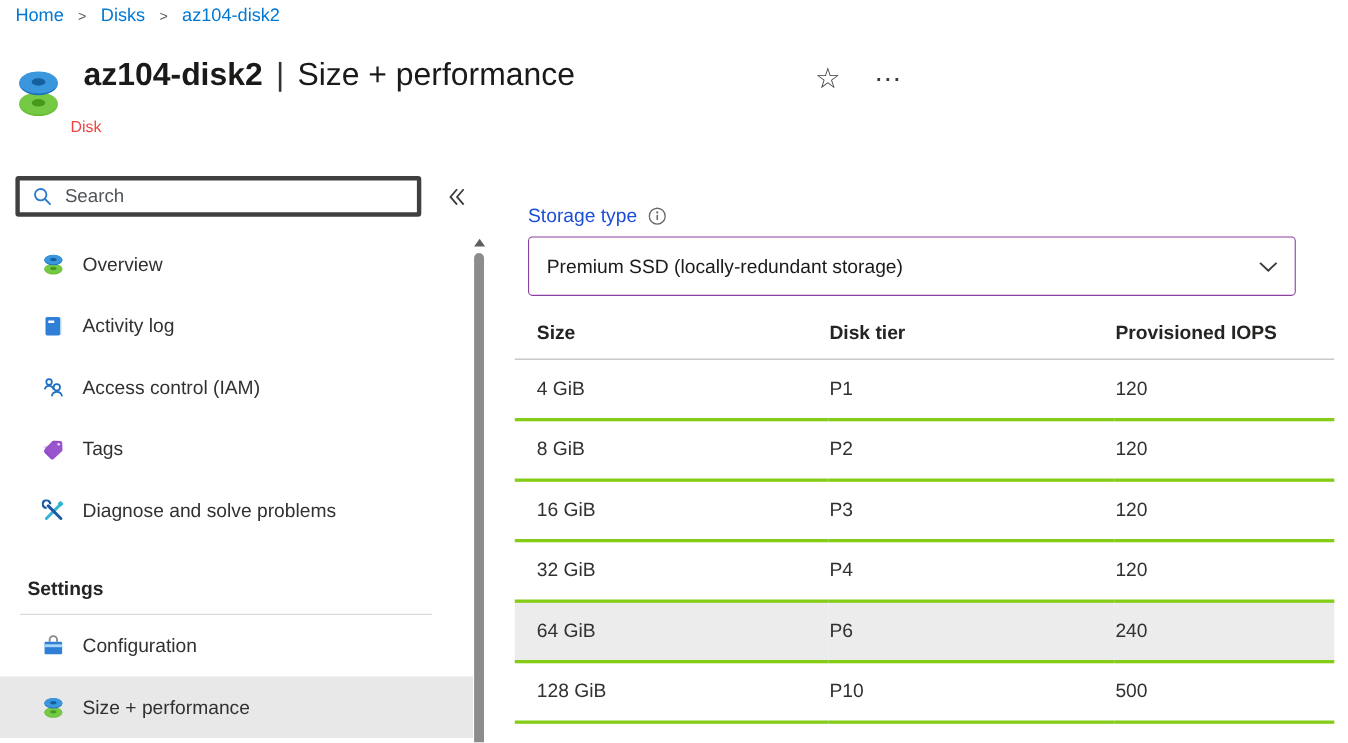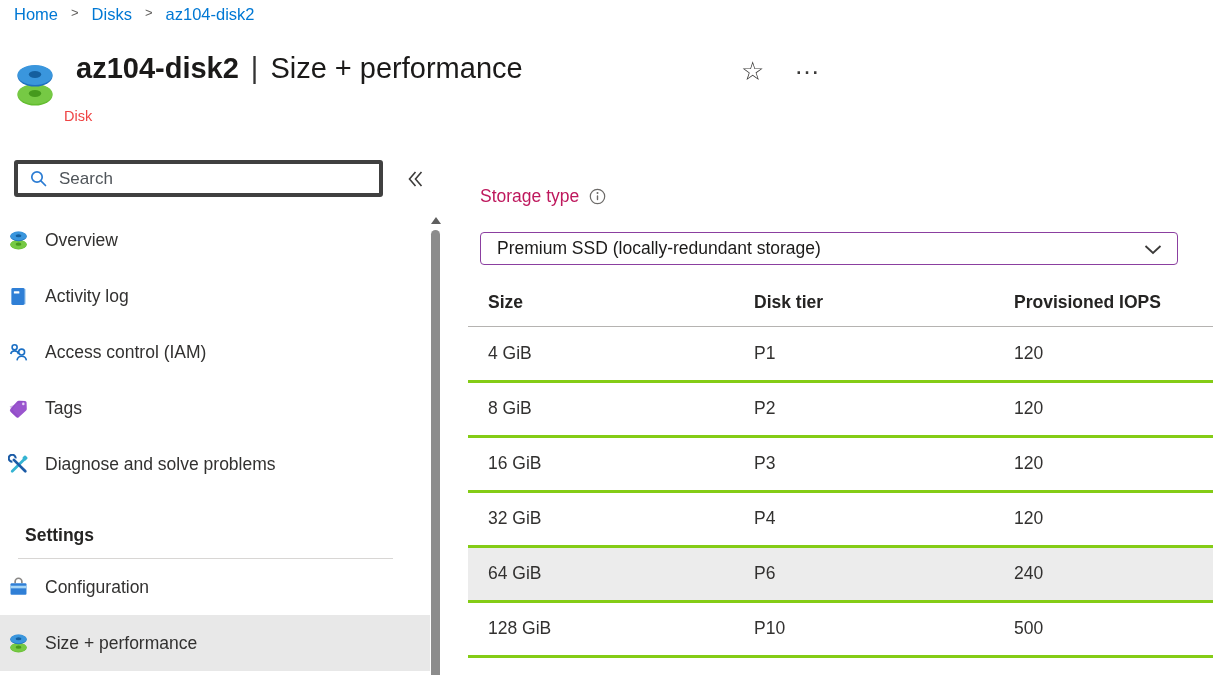--- a/index.html
+++ b/index.html
@@ -4,21 +4,21 @@
 <style>
   * { box-sizing: border-box; }
   html,body { margin:0; padding:0; }
   body {
     width:1225px; height:675px; overflow:hidden; background:#fff;
     font-family:"Liberation Sans", sans-serif; color:#323130;
   }
   .page { position:relative; width:1225px; height:675px; }
 
   
-  .crumbs { position:absolute; left:14px; top:5px; display:flex; align-items:flex-start; gap:13px; font-size:16.5px; }
+  .crumbs { position:absolute; left:14px; top:5px; display:flex; align-items:center; gap:13px; font-size:16.5px; }
   .crumbs a { color:#0078d4; text-decoration:none; cursor:pointer; }
   .crumbs .sep { color:#605e5c; font-size:13px; }
 
   
   .hicon { position:absolute; left:16px; top:62px; width:38px; height:47px; }
   .title { position:absolute; left:76px; top:52px; font-size:29px; color:#1b1a19; display:flex; align-items:baseline; white-space:nowrap; }
   .title .name { font-weight:700; }
   .title .pipe { margin:0 12px; font-weight:300; color:#333; }
   .title .blade { font-weight:400; }
   .subtitle { position:absolute; left:64px; top:108px; font-size:14.5px; color:#ef4444; }
@@ -26,35 +26,35 @@
   .more { position:absolute; left:794px; top:52px; font-size:26px; color:#3b3a39; cursor:pointer; line-height:1; letter-spacing:1px; }
 
   
   .search { position:absolute; left:14px; top:160px; width:369px; height:37px; border:4px solid #404040; border-radius:3px; display:flex; align-items:center; padding:0 8px 0 11px; background:#fff; }
   .search svg { flex:0 0 auto; margin-right:9px; }
   .search input { border:0; outline:0; flex:1; font-size:17px; color:#323130; font-family:inherit; background:transparent; }
   .search input::placeholder { color:#4f5459; opacity:1; }
   .collapse { position:absolute; left:403px; top:167px; width:24px; height:24px; cursor:pointer; }
 
   .menu { position:absolute; left:0; top:212px; width:430px; }
-  .menu-item { height:56px; display:flex; align-items:center; padding-left:8px; gap:16px; font-size:17.5px; cursor:pointer; }
+  .menu-item { height:56px; display:flex; align-items:center; padding-left:38px; gap:16px; font-size:17.5px; cursor:pointer; }
   .menu-item.selected { background:#e8e8e8; }
   .mi-icon { width:21px; height:21px; display:flex; }
   .mi-icon svg { width:100%; height:100%; }
   .section-label { margin-top:26px; padding-left:25px; font-weight:700; font-size:17.5px; height:34px; display:flex; align-items:center; color:#252423; }
   .section-divider { border-top:1px solid #d8d6d4; margin:6px 37px 0 18px; }
 
   
   .sb { position:absolute; left:429px; top:215px; width:14px; height:460px; }
   .sb-arrow { width:0; height:0; margin:2px auto 0; border-left:5px solid transparent; border-right:5px solid transparent; border-bottom:7px solid #5f5f5f; }
   .sb-thumb { position:absolute; left:2px; top:15px; bottom:0; width:9px; background:#8c8c8c; border-radius:5px 5px 0 0; }
 
   
-  .field-row { position:absolute; left:480px; top:186px; display:flex; align-items:center; gap:10px; font-size:17.5px; color:#be185d; }
-  .dropdown { position:absolute; left:480px; top:232px; width:698px; height:33px; border:1.5px solid #8b3fa0; border-radius:4px; display:flex; align-items:center; padding:0 12px 0 16px; font-size:17.5px; color:#1b1a19; cursor:pointer; background:#fff; }
+  .field-row { position:absolute; left:480px; top:186px; display:flex; align-items:center; gap:10px; font-size:17.5px; color:#1d4ed8; }
+  .dropdown { position:absolute; left:480px; top:215px; width:698px; height:54px; border:1.5px solid #8b3fa0; border-radius:4px; display:flex; align-items:center; padding:0 12px 0 16px; font-size:17.5px; color:#1b1a19; cursor:pointer; background:#fff; }
   .dd-value { flex:1; }
 
   table.sizes { position:absolute; left:468px; top:280px; width:745px; border-collapse:collapse; table-layout:fixed; }
   .sizes th { text-align:left; font-size:17.5px; font-weight:700; height:46px; border-bottom:1px solid #b5b3b1; vertical-align:middle; color:#252423; }
   .sizes td { height:55px; font-size:17.5px; border-bottom:3px solid #84cc16; vertical-align:middle; color:#323130; }
   .sizes th:first-child, .sizes td:first-child { padding-left:20px; }
   .sizes tr.selected td { background:#ececec; }
   .sizes tr { cursor:pointer; }
 </style>
 </head>

